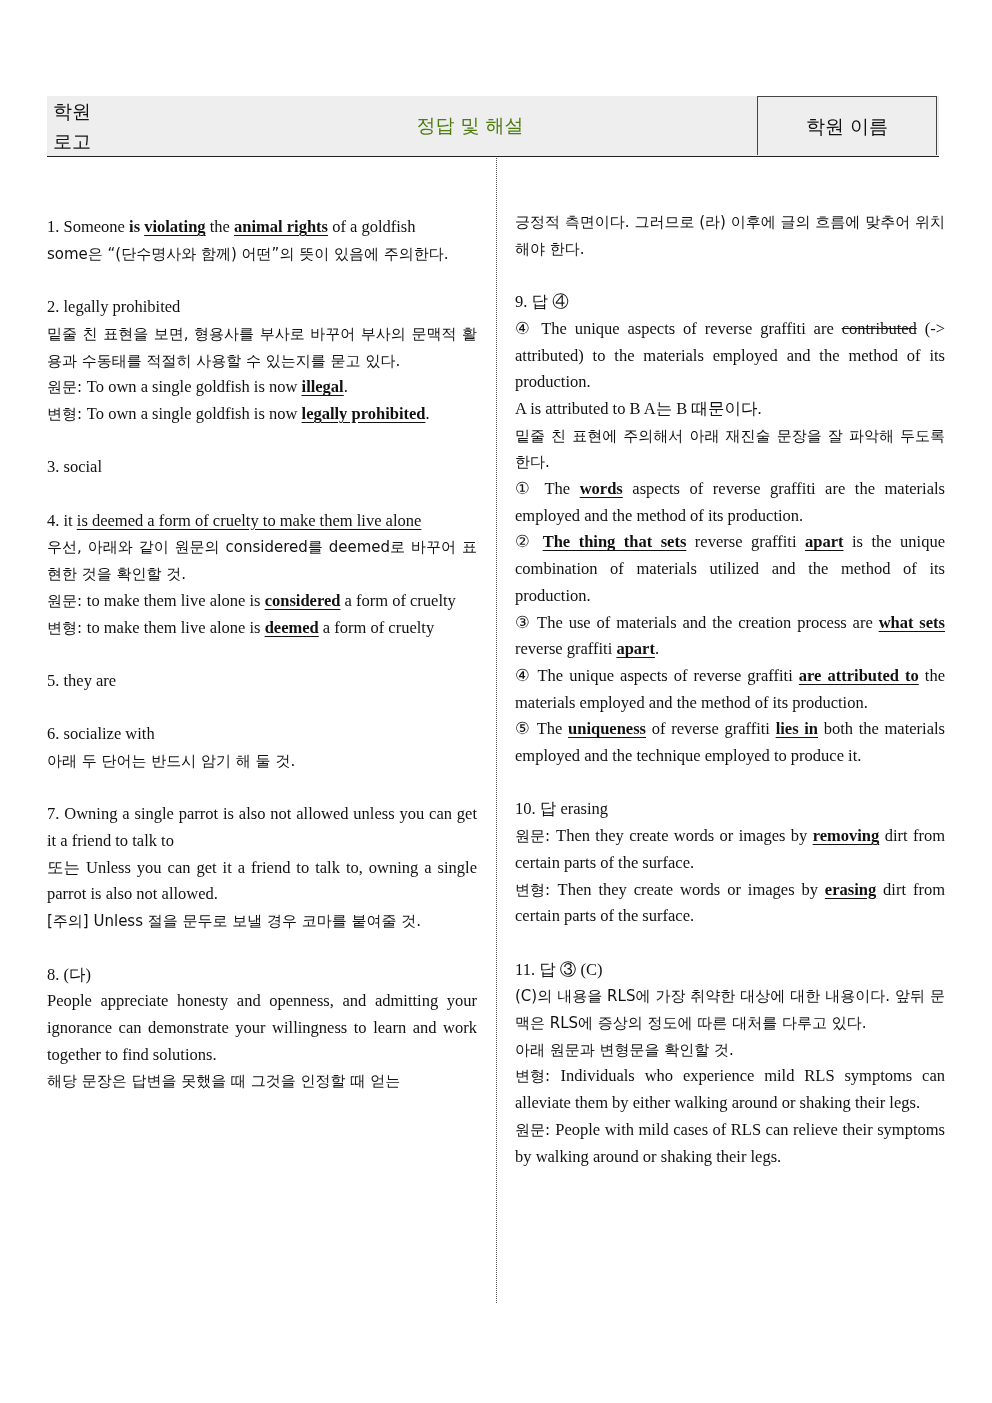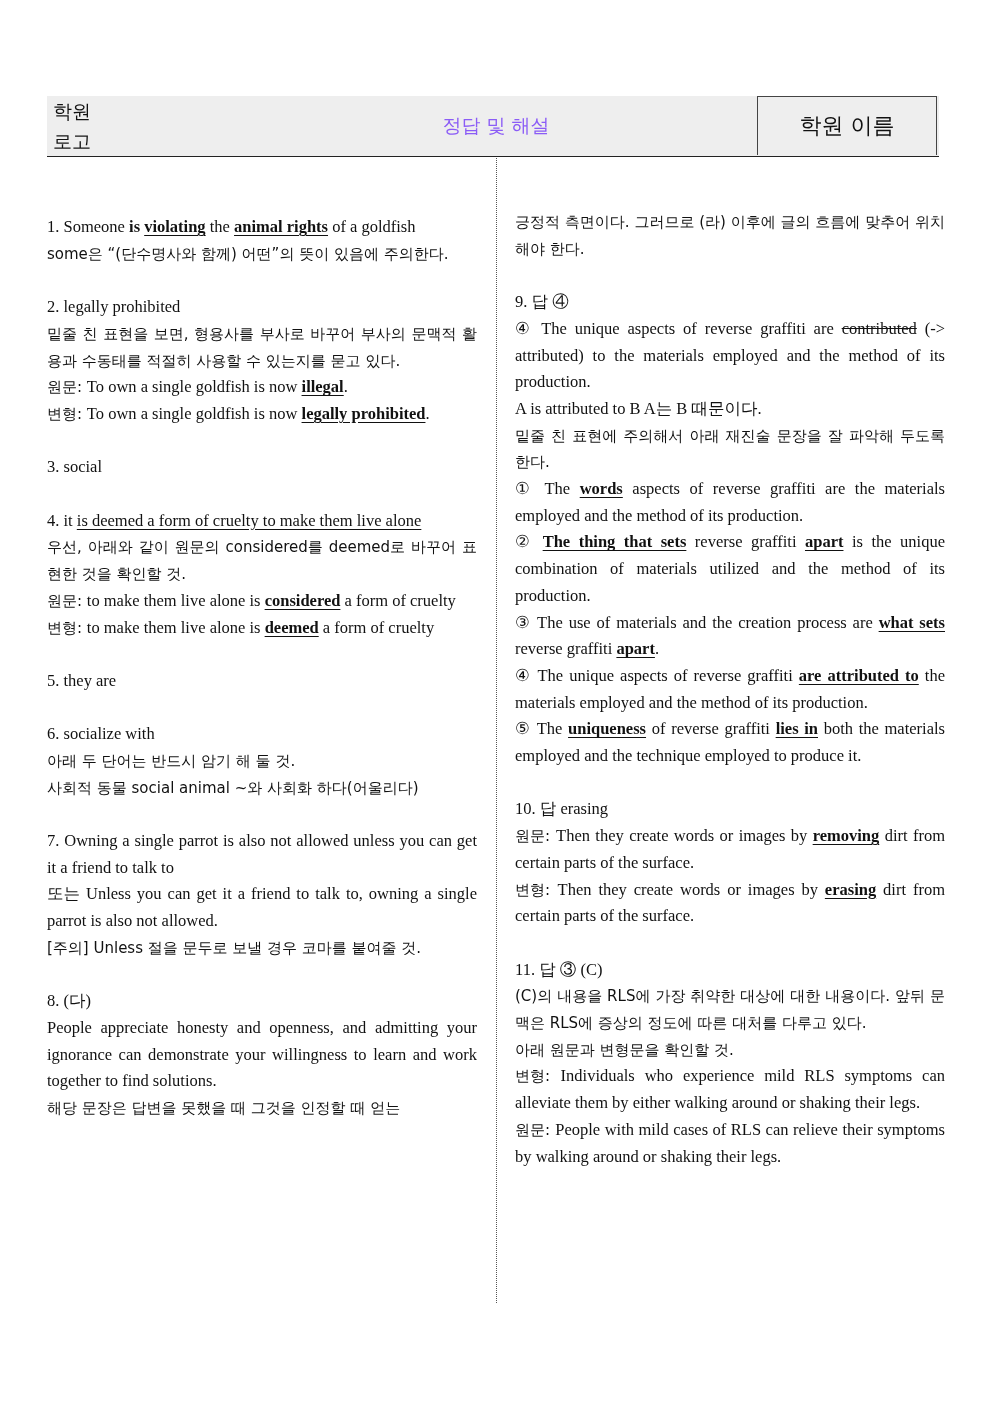--- a/index.html
+++ b/index.html
@@ -8,27 +8,27 @@
     position: absolute; left: 47px; top: 96px; width: 892px; height: 60px;
     background: #eeeeee; border-bottom: 1.5px solid #222;
   }
   .logo {
     position: absolute; left: 6px; top: 0; width: 80px; height: 68px;
     font-family: "DejaVu Sans", sans-serif; font-size: 19px; line-height: 30px; color: #111;
   }
   .title {
     position: absolute; left: 0; top: 0; width: 846px; height: 60px;
     text-align: center; line-height: 58px;
-    font-family: "DejaVu Sans", sans-serif; font-size: 19px; color: #8b5cf6; padding-left: 26px;
+    font-family: "DejaVu Sans", sans-serif; font-size: 19px; color: #4d7c0f;
   }
   .academy {
     position: absolute; left: 710px; top: 0; width: 180px; height: 59px;
     border: 1px solid #444; border-bottom: none; box-sizing: border-box;
     text-align: center; line-height: 58px;
-    font-family: "DejaVu Sans", sans-serif; font-size: 22px; color: #111;
+    font-family: "DejaVu Sans", sans-serif; font-size: 19px; color: #111;
   }
   .divider {
     position: absolute; left: 496px; top: 158px; width: 0; height: 1145px;
     border-left: 1px dotted #555;
   }
   .col {
     position: absolute; top: 186px; width: 430px;
     font-family: "Liberation Serif", "DejaVu Serif", serif;
     font-size: 16.5px; line-height: 26.7px; text-align: justify; color: #111; margin-top: 28px;
   }
@@ -79,21 +79,20 @@
     <span class="line"><span class="ko">변형: </span><span>to make them live alone is </span><span class="u b">deemed</span><span> a form of cruelty</span></span>
   </div>
   <span class="gap"></span>
   <div>
     <span class="line">5. they are</span>
   </div>
   <span class="gap"></span>
   <div>
     <span class="line">6. socialize with</span>
     <span class="line ko">아래 두 단어는 반드시 암기 해 둘 것.</span>
-    <span class="line ko">사회적 동물 social animal ~와 사회화 하다(어울리다)</span>
   </div>
   <span class="gap"></span>
   <div>
     <span class="line">7. Owning a single parrot is also not allowed unless you can get it a friend to talk to</span>
     <span class="line">또는 Unless you can get it a friend to talk to, owning a single parrot is also not allowed.</span>
     <span class="line ko">[주의] Unless 절을 문두로 보낼 경우 코마를 붙여줄 것.</span>
   </div>
   <span class="gap"></span>
   <div>
     <span class="line">8. (다)</span>

